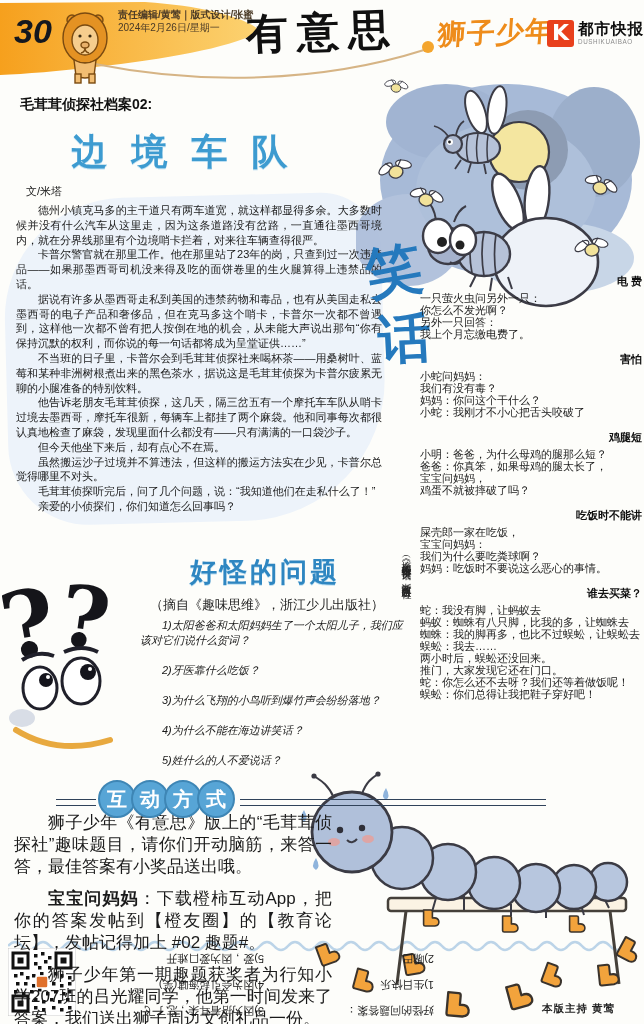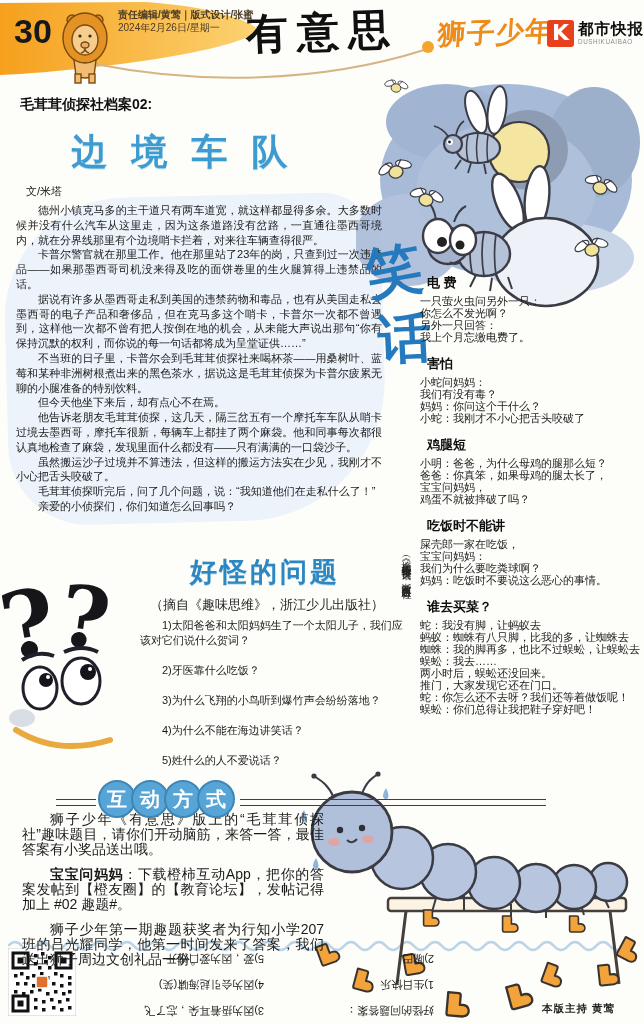--- a/index.html
+++ b/index.html
@@ -2,21 +2,21 @@
 <html><head>
 <meta charset="utf-8">
 <style>
   html,body{margin:0;padding:0;}
   .page{
     position:relative;width:644px;height:1024px;background:#fdfdfa;overflow:hidden;
     font-family:"Liberation Sans",sans-serif;color:#1a1a1a;
   }
   .abs{position:absolute;}
   
-  .page-num{left:14px;top:12px;font-size:34px;font-weight:900;color:#14181f;z-index:3;}
+  .page-num{left:14px;top:12px;font-size:34px;font-weight:900;color:#14181f;z-index:3;font-style:italic;}
   .credits{left:118px;top:8px;font-size:10px;line-height:13px;color:#4a3a26;z-index:3;}
   .credits .l1{font-weight:bold;}
   .section-title{
     left:246px;top:4px;font-size:42px;font-weight:700;letter-spacing:9px;color:#101010;
     font-family:"DejaVu Serif",serif;transform:rotate(-2deg);z-index:3;
   }
   .brand{
     left:438px;top:14px;font-size:28px;font-weight:900;color:#ee8c1b;letter-spacing:1px;
     font-family:"DejaVu Serif",serif;transform:skewX(-6deg) rotate(-2deg);z-index:3;
   }
@@ -32,41 +32,41 @@
   .a-title{left:18px;top:128px;width:330px;text-align:center;font-size:36px;font-weight:900;
     color:#3d9bd0;letter-spacing:7px;z-index:2;text-shadow:0 1px 0 #bfe0f2;}
   .byline{left:26px;top:184px;font-size:11px;z-index:2;}
   .body-col{left:16px;top:203px;width:366px;z-index:2;}
   .body-col p{margin:0;text-indent:2em;font-size:11px;line-height:14.8px;text-align:justify;}
   
   .q-title{left:150px;top:554px;width:230px;text-align:center;font-size:27px;font-weight:900;
     color:#2e86c1;letter-spacing:3px;z-index:2;text-shadow:0 1px 0 #bfe0f2;}
   .q-source{left:150px;top:596px;font-size:13px;color:#222;z-index:2;}
   .q-list{left:140px;top:618px;width:266px;z-index:2;}
-  .q-list p{margin:0 0 15px;text-indent:2em;font-size:11px;line-height:15px;}
+  .q-list p{margin:0 0 15px;text-indent:2em;font-size:11px;line-height:15px;font-style:italic;}
   
   .laugh-char{font-family:"DejaVu Serif",serif;font-weight:900;color:#2579bd;z-index:2;}
   .laugh-1{left:366px;top:234px;font-size:56px;transform:rotate(-10deg);}
   .laugh-2{left:378px;top:304px;font-size:53px;transform:rotate(-3deg);}
   .jokes{left:420px;top:274px;width:222px;z-index:2;}
   .joke{margin-bottom:12px;}
-  .joke h4{margin:0 0 3px;padding-left:7px;font-size:13px;font-weight:900;color:#0f0f0f;}
+  .joke h4{margin:0 0 3px;padding-left:7px;font-size:11px;font-weight:900;color:#0f0f0f;text-align:right;}
   .joke .lines{font-size:11px;line-height:12px;white-space:pre-line;color:#1b1b1b;}
   .v-source{left:399px;top:552px;height:220px;writing-mode:vertical-rl;font-size:10px;
     letter-spacing:1px;color:#222;z-index:2;}
   
   .dline{height:5px;border-top:1.6px solid #30425a;border-bottom:1.6px solid #30425a;z-index:2;}
   .dline-l{left:56px;top:799px;width:40px;}
   .dline-r{left:240px;top:799px;width:306px;}
   .i-title{left:98px;top:780px;display:flex;z-index:3;}
   .i-title span{width:38px;height:38px;margin-right:-5px;border-radius:50%;background:#57a5d6;
     border:2px solid #3e86b5;box-sizing:border-box;color:#fff;font-size:20px;font-weight:900;
     line-height:34px;text-align:center;}
   .i-text{left:14px;top:812px;width:318px;z-index:2;}
-  .i-text p{margin:0 8px 10px;text-indent:2em;font-size:14px;line-height:15px;text-align:justify;}
+  .i-text p{margin:0 0 10px;text-indent:2em;font-size:17px;line-height:22px;text-align:justify;}
   .i-lead{font-weight:900;}
   
   .answers{left:76px;top:946px;width:358px;height:78px;transform:rotate(180deg);
     display:flex;gap:20px;z-index:2;}
   .answers div{white-space:pre-line;font-size:11px;line-height:26px;color:#1b1b1b;}
   .ans-g1{width:150px;}
   .ans-g2{width:186px;}
   .host{left:542px;top:1002px;font-size:10.5px;font-weight:700;letter-spacing:1px;color:#222;z-index:3;}
   svg{display:block;}
   .z1{z-index:1;}
@@ -117,23 +117,23 @@
 
   <div class="abs wash"></div>
   <div class="abs kicker">毛茸茸侦探社档案02:</div>
   <div class="abs a-title">边 境 车 队</div>
   <div class="abs byline">文/米塔</div>
   <div class="abs body-col">
     <p>德州小镇克马多的主干道只有两车道宽，就这样都显得多余。大多数时候并没有什么汽车从这里走，因为这条道路没有岔路，一直通往墨西哥境内，就在分界线那里有个边境哨卡拦着，对来往车辆查得很严。</p>
     <p>卡普尔警官就在那里工作。他在那里站了23年的岗，只查到过一次违禁品——如果那墨西哥司机没来得及吃的面饼卷里的生火腿算得上违禁品的话。</p>
     <p>据说有许多从墨西哥走私到美国的违禁药物和毒品，也有从美国走私去墨西哥的电子产品和奢侈品，但在克马多这个哨卡，卡普尔一次都不曾遇到，这样他一次都不曾有把人按倒在地的机会，从未能大声说出那句“你有保持沉默的权利，而你说的每一句话都将成为呈堂证供……”</p>
     <p>不当班的日子里，卡普尔会到毛茸茸侦探社来喝杯茶——用桑树叶、蓝莓和某种非洲树根煮出来的黑色茶水，据说这是毛茸茸侦探为卡普尔疲累无聊的小腿准备的特别饮料。</p>
+    <p>他告诉老朋友毛茸茸侦探，这几天，隔三岔五有一个摩托车车队从哨卡过境去墨西哥，摩托车很新，每辆车上都挂了两个麻袋。他和同事每次都很认真地检查了麻袋，发现里面什么都没有——只有满满的一口袋沙子。</p>
     <p>但今天他坐下来后，却有点心不在焉。</p>
-    <p>他告诉老朋友毛茸茸侦探，这几天，隔三岔五有一个摩托车车队从哨卡过境去墨西哥，摩托车很新，每辆车上都挂了两个麻袋。他和同事每次都很认真地检查了麻袋，发现里面什么都没有——只有满满的一口袋沙子。</p>
-    <p>虽然搬运沙子过境并不算违法，但这样的搬运方法实在少见，我刚才不小心把舌头咬破了。</p>
+    <p>虽然搬运沙子过境并不算违法，但这样的搬运方法实在少见，卡普尔总觉得哪里不对头。</p>
     <p>毛茸茸侦探听完后，问了几个问题，说：“我知道他们在走私什么了！”</p>
     <p>亲爱的小侦探们，你们知道怎么回事吗？</p>
   </div>
 
   <svg class="abs z1" style="left:356px;top:72px" width="288" height="250" viewBox="0 0 288 250">
     <defs>
       <g id="ff">
         <ellipse cx="-6" cy="-9" rx="8" ry="4" fill="#fff" stroke="#3c3c46" stroke-width="1.2" transform="rotate(-25)"></ellipse>
         <ellipse cx="6" cy="-9" rx="8" ry="4" fill="#fff" stroke="#3c3c46" stroke-width="1.2" transform="rotate(25)"></ellipse>
         <ellipse cx="0" cy="0" rx="7" ry="6" fill="#f1e29a" stroke="#3c3c46" stroke-width="1.3"></ellipse>

